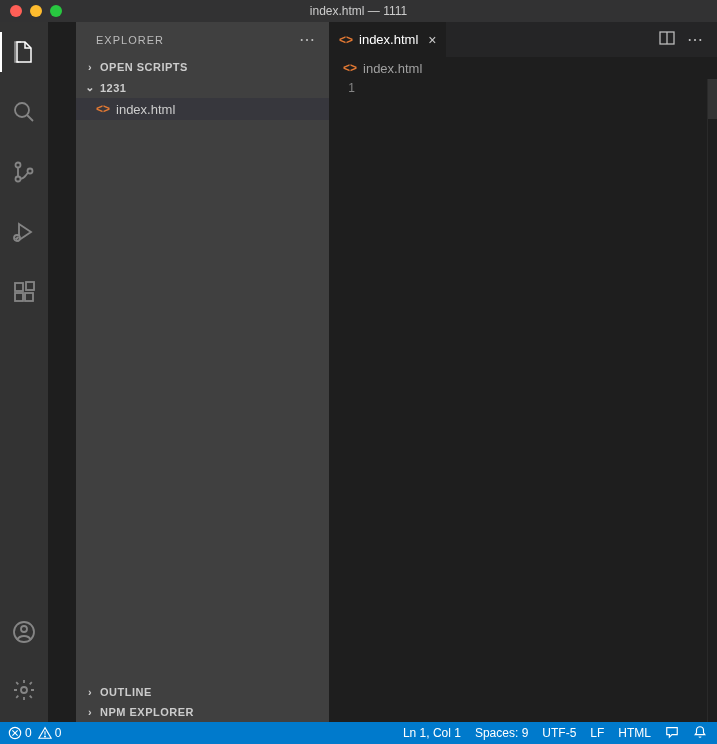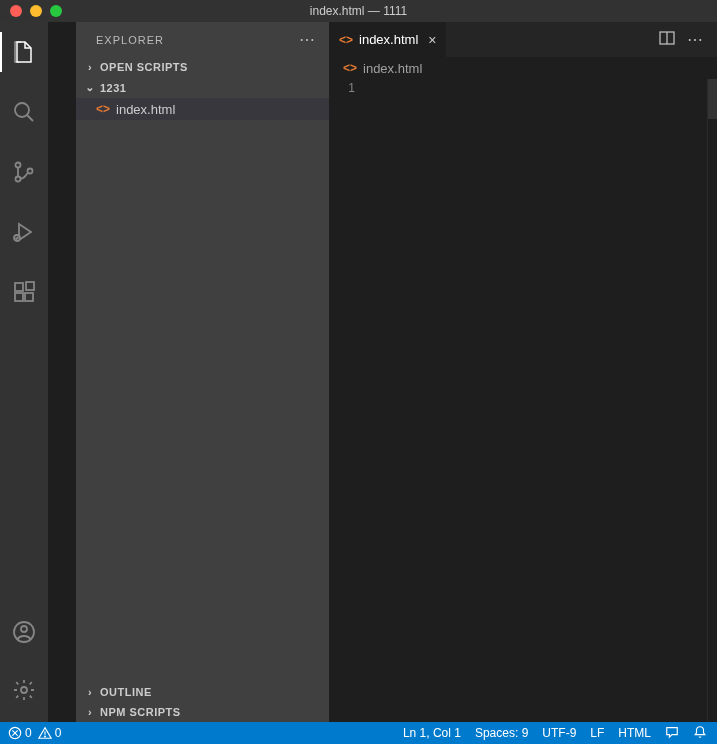--- a/index.html
+++ b/index.html
@@ -142,21 +142,21 @@
         <span class="file-icon">&lt;&gt;</span>
         <span>index.html</span>
       </div>
     </div>
     <div class="section">
       <span class="chev">›</span>
       <span>OUTLINE</span>
     </div>
     <div class="section">
       <span class="chev">›</span>
-      <span>NPM SCRIPTS</span>
+      <span>NPM EXPLORER</span>
     </div>
   </div>
 
   <div class="editor">
     <div class="tabs-row">
       <div class="tab">
         <span class="file-icon">&lt;&gt;</span>
         <span>index.html</span>
         <span class="tab-close">×</span>
       </div>
@@ -201,21 +201,21 @@
           <path d="M8 2L1 14h14L8 2z"></path>
           <line x1="8" y1="6" x2="8" y2="10"></line>
           <circle cx="8" cy="12" r="0.5" fill="currentColor"></circle>
         </svg>
       <span>0</span>
     </div>
   </div>
   <div class="right">
     <span>Ln 1, Col 1</span>
     <span>Spaces: 9</span>
-    <span>UTF-9</span>
+    <span>UTF-5</span>
     <span>LF</span>
     <span>HTML</span>
     <span>
       <svg viewBox="0 0 16 16" fill="none" stroke="currentColor" stroke-width="1.3">
           <path d="M2 3h12v8H8l-3 3v-3H2V3z"></path>
         </svg>
     </span>
     <span>
       <svg viewBox="0 0 16 16" fill="none" stroke="currentColor" stroke-width="1.3">
           <path d="M8 2a4 4 0 00-4 4v3l-1.5 2h11L12 9V6a4 4 0 00-4-4z"></path>

